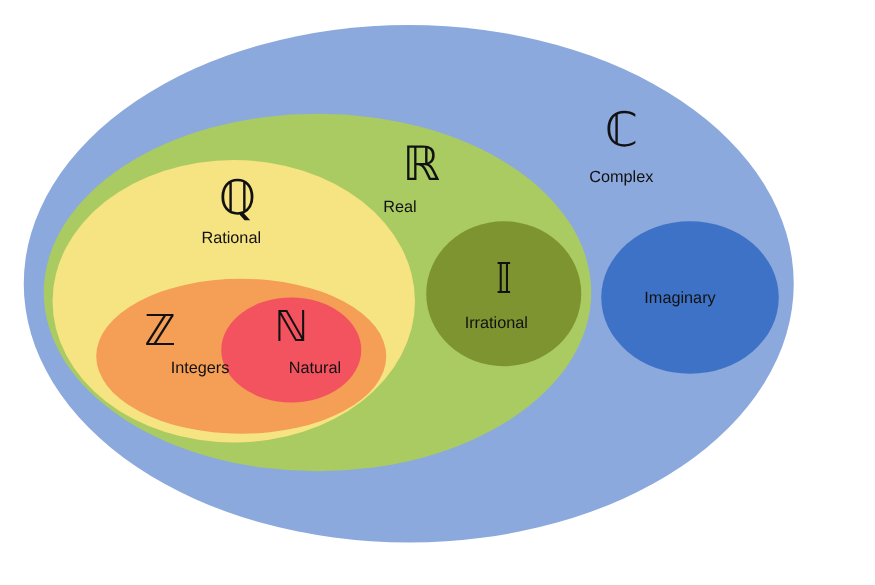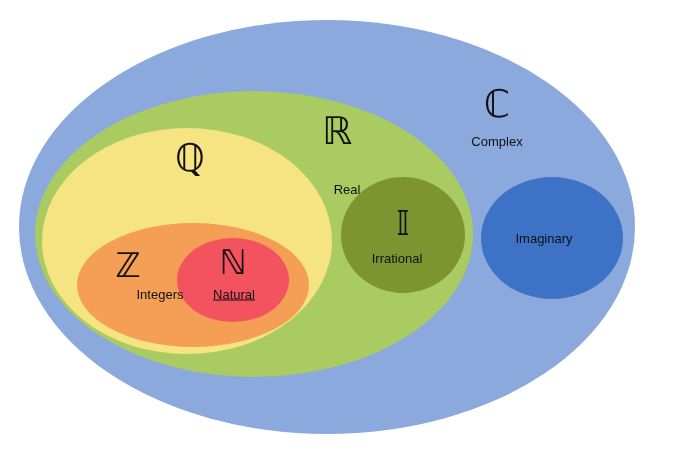--- a/index.html
+++ b/index.html
@@ -43,27 +43,27 @@
     font-weight: 400;
   }
   .sym-sm { font-size: 34px; }
   .word {
     font-size: 13px;
   }
   
   .p-c-sym   { left: 497px; top: 104px; }
   .p-c-word  { left: 497px; top: 141px; }
   .p-r-sym   { left: 337px; top: 131px; }
-  .p-r-word  { left: 347px; top: 165px; margin-top: 24px; }
+  .p-r-word  { left: 320px; top: 165px; }
   .p-q-sym   { left: 190px; top: 158px; }
   .p-q-word  { left: 185px; top: 190px; }
   .p-z-sym   { left: 128px; top: 265px; }
   .p-z-word  { left: 124px; top: 294px; margin-left: 36px; }
   .p-n-sym   { left: 233px; top: 262px; }
-  .p-n-word  { left: 234px; top: 294px; text-decoration: underline; }
+  .p-n-word  { left: 252px; top: 294px; }
   .p-i-sym   { left: 403px; top: 223px; }
   .p-i-word  { left: 397px; top: 258px; }
   .p-im-word { left: 544px; top: 238px; }
 </style>
 </head>
 <body>
 
 <div class="stage">
 
   <div class="ellipse e-complex" style="background-color: rgb(139, 169, 220);"></div>
@@ -76,18 +76,19 @@
 
   <div class="lbl sym p-c-sym">ℂ</div>
   <div class="lbl sym p-r-sym">ℝ</div>
   <div class="lbl sym p-q-sym">ℚ</div>
   <div class="lbl sym sym-sm p-z-sym">ℤ</div>
   <div class="lbl sym sym-sm p-n-sym">ℕ</div>
   <div class="lbl sym sym-sm p-i-sym">𝕀</div>
 
   <div class="lbl word p-c-word">Complex</div>
   <div class="lbl word p-r-word">Real</div>
+  <div class="lbl word p-q-word">Rational</div>
   <div class="lbl word p-z-word">Integers</div>
   <div class="lbl word p-n-word">Natural</div>
   <div class="lbl word p-im-word">Imaginary</div>
   <div class="lbl word p-i-word">Irrational</div>
 
 </div>
 
 </body></html>

